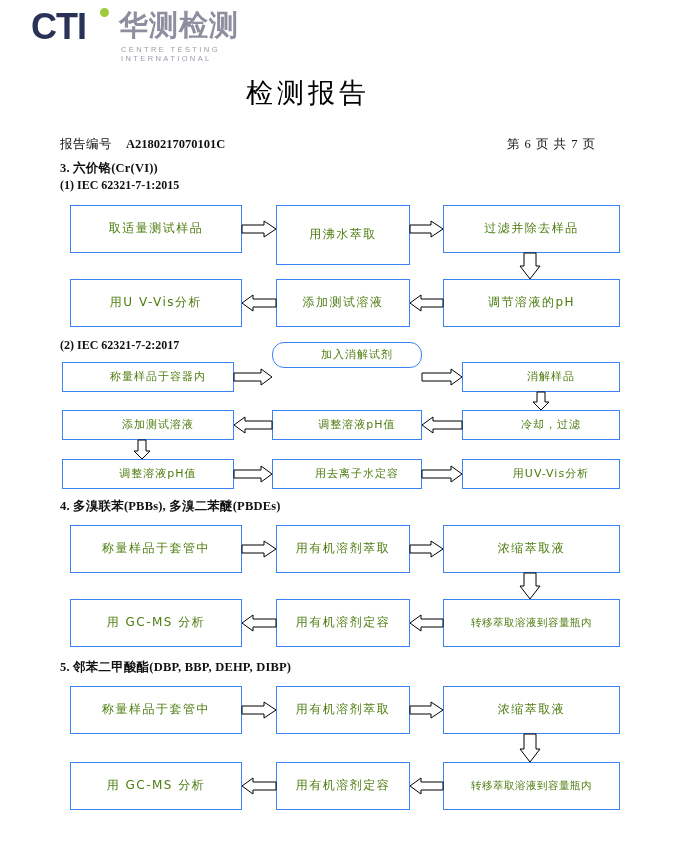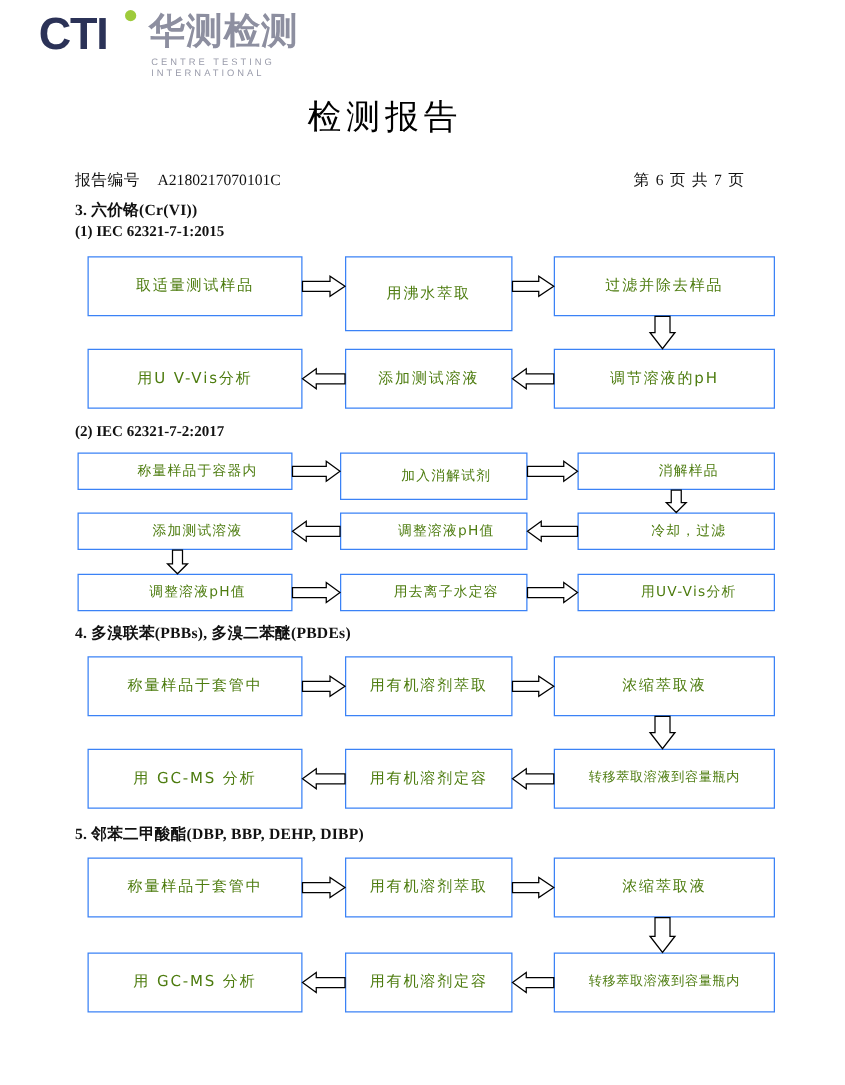--- a/index.html
+++ b/index.html
@@ -78,21 +78,21 @@
     color: #000;
   }
   .report-no {
     position: absolute;
     left: 60px;
     top: 136px;
     font-size: 12.5px;
     white-space: nowrap;
   }
   .report-no .label { letter-spacing: 0.5px; }
-  .report-no .value { margin-left: 14px; font-family: "Liberation Serif", serif; }
+  .report-no .value { margin-left: 14px; font-family: "Liberation Serif", serif; font-weight: bold; }
   .page-no {
     position: absolute;
     right: 80px;
     top: 136px;
     font-size: 12.5px;
     white-space: nowrap;
     letter-spacing: 1px;
   }
 
   
@@ -185,21 +185,21 @@
 <div class="flowbox" style="left:276px; top:205px; width:134px; height:60px;font-family:Liberation Serif, serif;">用沸水萃取</div>
 <div class="flowbox" style="left:443px; top:205px; width:177px; height:48px;">过滤并除去样品</div>
 
 <div class="flowbox" style="left:70px;  top:279px; width:172px; height:48px;">用U V-Vis分析</div>
 <div class="flowbox" style="left:276px; top:279px; width:134px; height:48px;">添加测试溶液</div>
 <div class="flowbox" style="left:443px; top:279px; width:177px; height:48px;">调节溶液的pH</div>
 
 <div class="subheading" style="left:60px; top:338px;">(2) IEC 62321-7-2:2017</div>
 
 <div class="flowbox sm" style="left:62px;  top:362px; width:172px; height:30px;">称量样品于容器内</div>
-<div class="flowbox sm" style="left:272px; top:362px; width:150px; height:38px;">加入消解试剂</div>
+<div class="flowbox sm" style="left:272px; top:342px; width:150px; height:26px;border-radius:12px;">加入消解试剂</div>
 <div class="flowbox sm" style="left:462px; top:362px; width:158px; height:30px;">消解样品</div>
 
 <div class="flowbox sm" style="left:62px;  top:410px; width:172px; height:30px;">添加测试溶液</div>
 <div class="flowbox sm" style="left:272px; top:410px; width:150px; height:30px;">调整溶液pH值</div>
 <div class="flowbox sm" style="left:462px; top:410px; width:158px; height:30px;">冷却，过滤</div>
 
 <div class="flowbox sm" style="left:62px;  top:459px; width:172px; height:30px;">调整溶液pH值</div>
 <div class="flowbox sm" style="left:272px; top:459px; width:150px; height:30px;">用去离子水定容</div>
 <div class="flowbox sm" style="left:462px; top:459px; width:158px; height:30px;">用UV-Vis分析</div>
 

